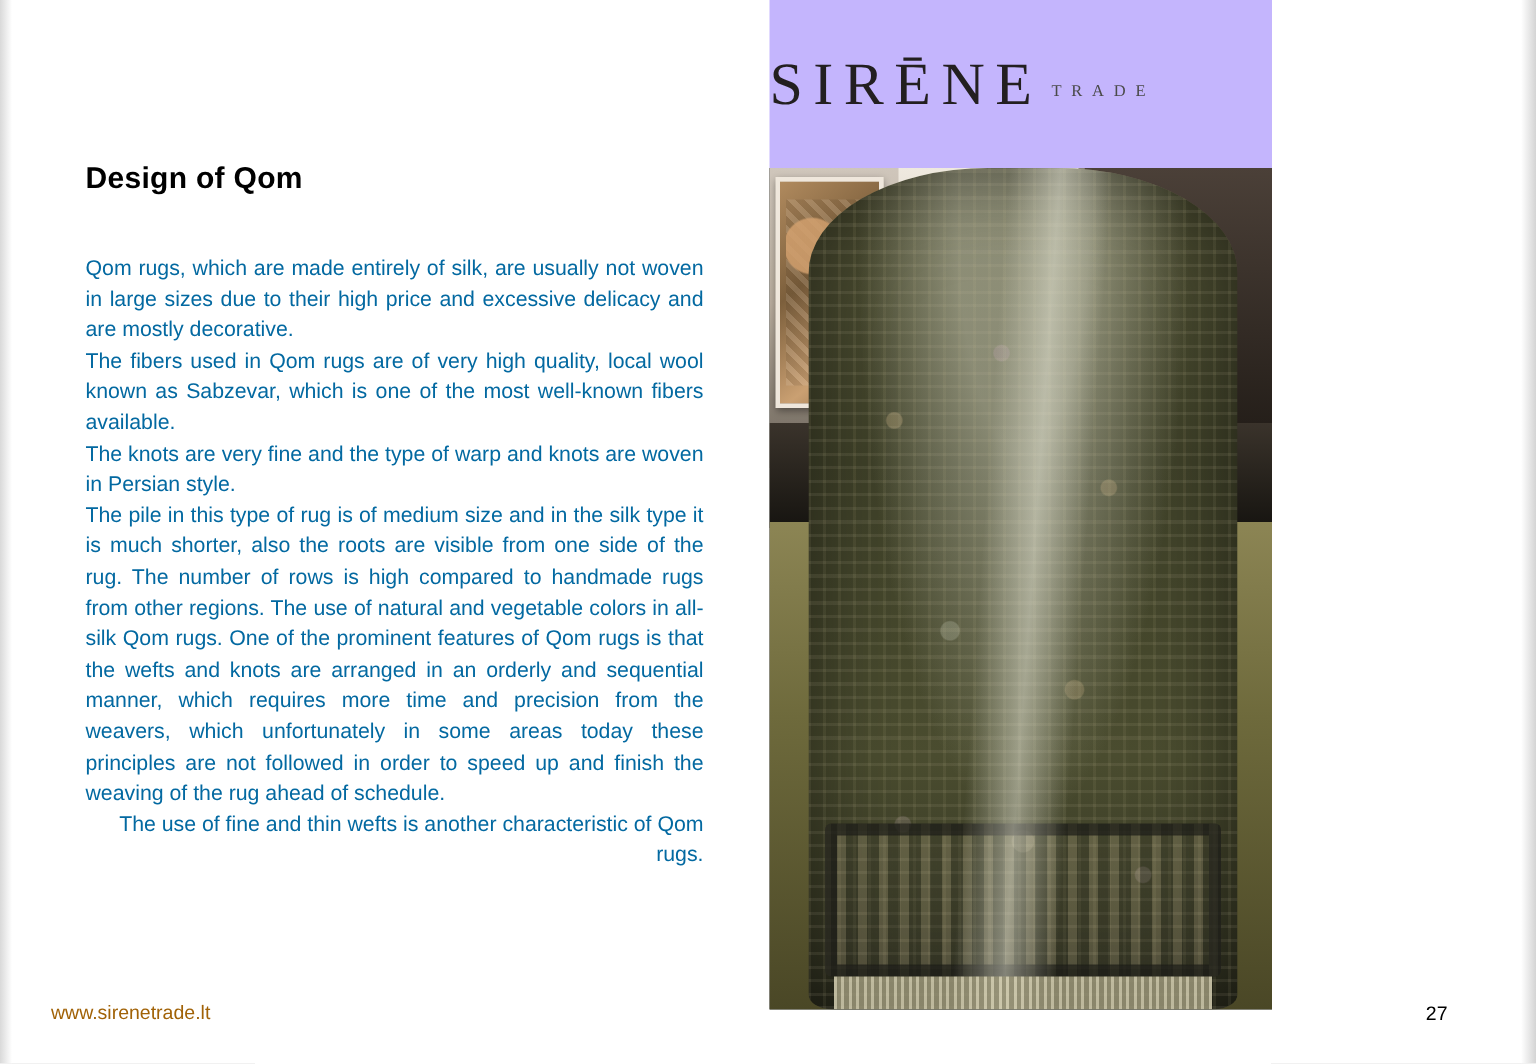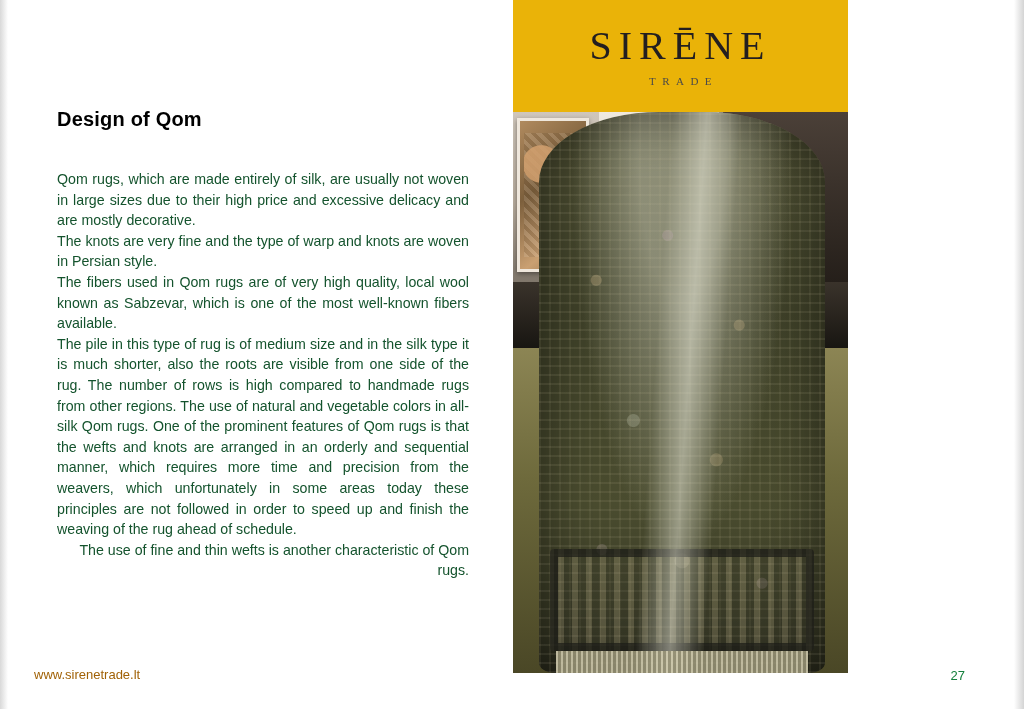--- a/index.html
+++ b/index.html
@@ -41,21 +41,21 @@
     font-size: 20px;
     font-weight: bold;
     color: #000000;
     letter-spacing: 0.2px;
     margin: 0 0 38px 0;
   }
   .body-text p {
     margin: 0;
     font-size: 14.2px;
     line-height: 1.45;
-    color: #14532d;
+    color: #0369a1;
     text-align: justify;
     text-justify: inter-word;
   }
   .body-text p:last-child {
     text-align: right;
   }
 
   
   .right-col {
     position: absolute;
@@ -63,25 +63,25 @@
     top: 0;
     width: 335px;
     height: 709px;
   }
   .logo-band {
     position: absolute;
     left: 0;
     top: 0;
     width: 335px;
     height: 112px;
-    background: #eab308;
+    background: #c4b5fd;
     display: flex;
-    flex-direction: column;
+    flex-direction: row;
     align-items: center;
-    justify-content: center;
+    justify-content: flex-start;
   }
   .logo-main {
     font-family: "Liberation Serif", serif;
     font-size: 40px;
     letter-spacing: 7px;
     color: #231f20;
     line-height: 1;
     position: relative;
   }
   .logo-sub {
@@ -187,37 +187,37 @@
     left: 34px;
     bottom: 27px;
     font-size: 13px;
     color: #a16207;
   }
   .page-number {
     position: absolute;
     right: 59px;
     bottom: 26px;
     font-size: 13px;
-    color: #15803d;
+    color: #000000;
   }
 </style>
 </head>
 <body>
 
 <div class="page">
 
   <div class="page-edge-left"></div>
   <div class="page-edge-right"></div>
 
   <div class="content-left">
     <h1 class="title">Design of Qom</h1>
     <div class="body-text">
       <p>Qom rugs, which are made entirely of silk, are usually not woven in large sizes due to their high price and excessive delicacy and are mostly decorative.</p>
+      <p>The fibers used in Qom rugs are of very high quality, local wool known as Sabzevar, which is one of the most well-known fibers available.</p>
       <p>The knots are very fine and the type of warp and knots are woven in Persian style.</p>
-      <p>The fibers used in Qom rugs are of very high quality, local wool known as Sabzevar, which is one of the most well-known fibers available.</p>
       <p>The pile in this type of rug is of medium size and in the silk type it is much shorter, also the roots are visible from one side of the rug. The number of rows is high compared to handmade rugs from other regions. The use of natural and vegetable colors in all-silk Qom rugs. One of the prominent features of Qom rugs is that the wefts and knots are arranged in an orderly and sequential manner, which requires more time and precision from the weavers, which unfortunately in some areas today these principles are not followed in order to speed up and finish the weaving of the rug ahead of schedule.</p>
       <p>The use of fine and thin wefts is another characteristic of Qom rugs.</p>
     </div>
   </div>
 
   <div class="right-col">
     <div class="logo-band">
       <div class="logo-main">SIRĒNE</div>
       <div class="logo-sub">TRADE</div>
     </div>

